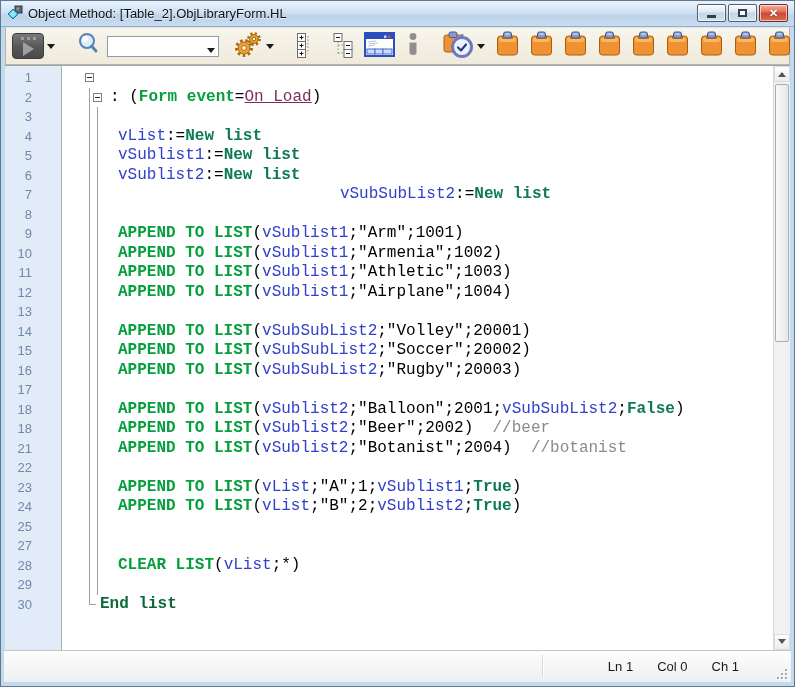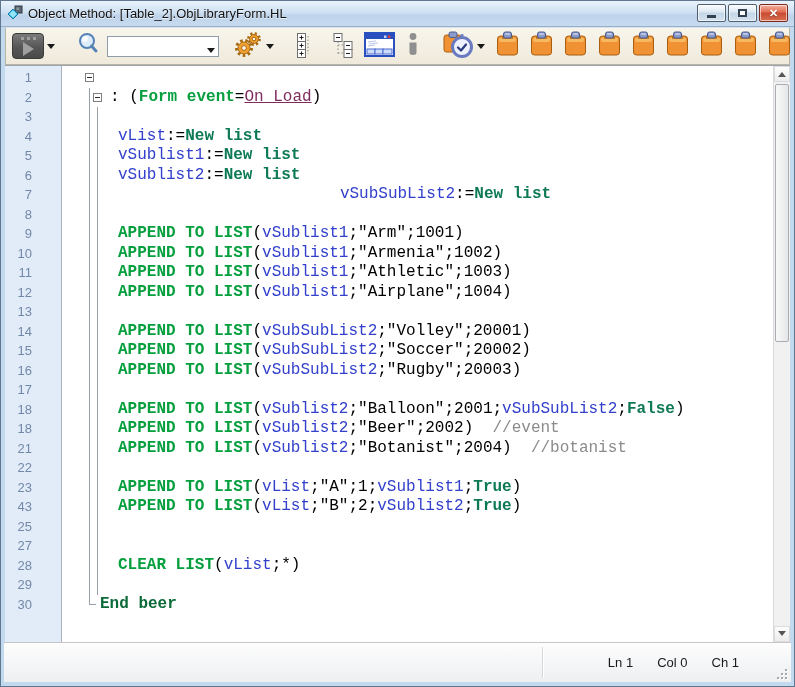--- a/index.html
+++ b/index.html
@@ -95,21 +95,21 @@
   .tri-down { width:0; height:0; border:4px solid transparent; border-top:5px solid #555; margin-bottom:-3px; }
   .sb-track { flex:1; position:relative; }
   .sb-thumb {
     position:absolute; top:2px; height:258px; left:1px; right:1px;
     border:1px solid #a9adb3; border-radius:2px;
     background:linear-gradient(90deg,#f8f8f8,#eff0f1 50%,#e4e6e8);
   }
 
   
   .statusbar {
-    height:40px; flex:0 0 auto; margin:0 -1px;
+    height:32px; flex:0 0 auto; margin:0 -1px;
     background:linear-gradient(#fdfdfd,#edeff1);
     border-top:1px solid #c6c6c6;
     display:flex; align-items:center; justify-content:flex-end;
     font-size:13px; color:#1a1a1a; gap:24px; padding-right:52px; position:relative;
   }
   .status-sep { position:absolute; left:538px; top:4px; bottom:4px; width:1px; background:#d8d8d8; box-shadow:1px 0 0 #fff; }
   .grip { position:absolute; right:4px; bottom:3px; width:12px; height:12px; }
   .grip i { position:absolute; width:2px; height:2px; background:#a8a8a8; box-shadow:1px 1px 0 #fff; }
   .grip i:nth-child(1){ right:0; bottom:0; }
   .grip i:nth-child(2){ right:4px; bottom:0; }
@@ -546,21 +546,21 @@
           </div>
           <div class="txt" style="padding-left: 18px;"><span class="tk-cmd">APPEND TO LIST</span><span class="tk-pl">(</span><span class="tk-var">vSublist2</span><span class="tk-pl">;"Balloon";2001;</span><span class="tk-var">vSubSubList2</span><span class="tk-pl">;</span><span class="tk-fn">False</span><span class="tk-pl">)</span></div>
         </div>
         <div class="row">
           <div class="ln">18</div>
           <div class="gpad"></div>
           <div class="fold">
             <div class="fold-v" style="left: 27px;"></div>
             <div class="fold-v" style="left: 35px;"></div>
           </div>
-          <div class="txt" style="padding-left: 18px;"><span class="tk-cmd">APPEND TO LIST</span><span class="tk-pl">(</span><span class="tk-var">vSublist2</span><span class="tk-pl">;"Beer";2002)</span><span class="tk-cmt">  //event</span></div>
+          <div class="txt" style="padding-left: 18px;"><span class="tk-cmd">APPEND TO LIST</span><span class="tk-pl">(</span><span class="tk-var">vSublist2</span><span class="tk-pl">;"Beer";2002)</span><span class="tk-cmt">  //beer</span></div>
         </div>
         <div class="row">
           <div class="ln">21</div>
           <div class="gpad"></div>
           <div class="fold">
             <div class="fold-v" style="left: 27px;"></div>
             <div class="fold-v" style="left: 35px;"></div>
           </div>
           <div class="txt" style="padding-left: 18px;"><span class="tk-cmd">APPEND TO LIST</span><span class="tk-pl">(</span><span class="tk-var">vSublist2</span><span class="tk-pl">;"Botanist";2004)</span><span class="tk-cmt">  //botanist</span></div>
         </div>
@@ -576,21 +576,21 @@
         <div class="row">
           <div class="ln">23</div>
           <div class="gpad"></div>
           <div class="fold">
             <div class="fold-v" style="left: 27px;"></div>
             <div class="fold-v" style="left: 35px;"></div>
           </div>
           <div class="txt" style="padding-left: 18px;"><span class="tk-cmd">APPEND TO LIST</span><span class="tk-pl">(</span><span class="tk-var">vList</span><span class="tk-pl">;"A";1;</span><span class="tk-var">vSublist1</span><span class="tk-pl">;</span><span class="tk-fn">True</span><span class="tk-pl">)</span></div>
         </div>
         <div class="row">
-          <div class="ln">43</div>
+          <div class="ln">24</div>
           <div class="gpad"></div>
           <div class="fold">
             <div class="fold-v" style="left: 27px;"></div>
             <div class="fold-v" style="left: 35px;"></div>
           </div>
           <div class="txt" style="padding-left: 18px;"><span class="tk-cmd">APPEND TO LIST</span><span class="tk-pl">(</span><span class="tk-var">vList</span><span class="tk-pl">;"B";2;</span><span class="tk-var">vSublist2</span><span class="tk-pl">;</span><span class="tk-fn">True</span><span class="tk-pl">)</span></div>
         </div>
         <div class="row">
           <div class="ln">25</div>
           <div class="gpad"></div>
@@ -626,21 +626,21 @@
             <div class="fold-v" style="left: 35px;"></div>
           </div>
           <div class="txt" style="padding-left: 0px;"></div>
         </div>
         <div class="row">
           <div class="ln">30</div>
           <div class="gpad"></div>
           <div class="fold">
             <div class="fold-corner" style="left: 27px;"></div>
           </div>
-          <div class="txt" style="padding-left: 0px;"><span class="tk-kw">End beer</span></div>
+          <div class="txt" style="padding-left: 0px;"><span class="tk-kw">End list</span></div>
         </div>
       </div>
     <div class="vscroll">
       <div class="sb-btn">
           <span class="tri-up"></span>
         </div>
       <div class="sb-track">
         <div class="sb-thumb"></div>
       </div>
       <div class="sb-btn">

